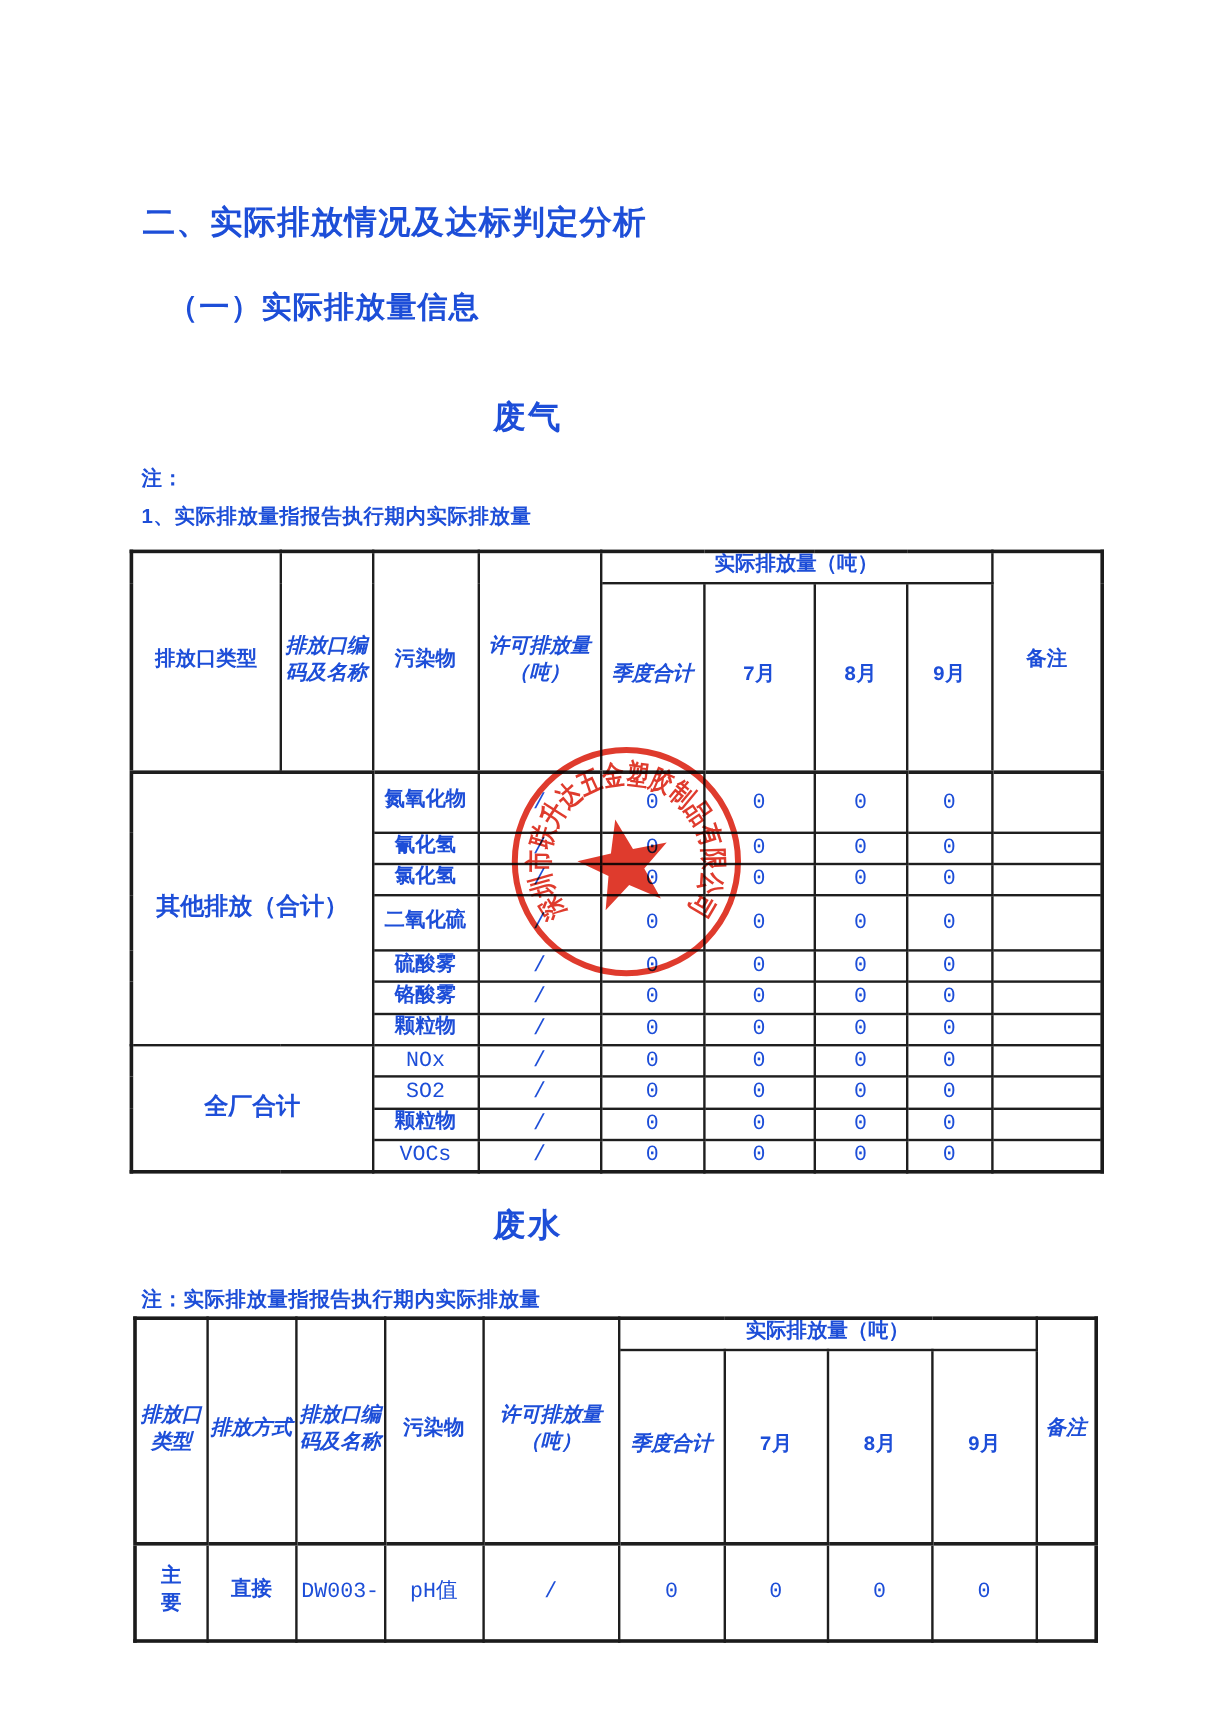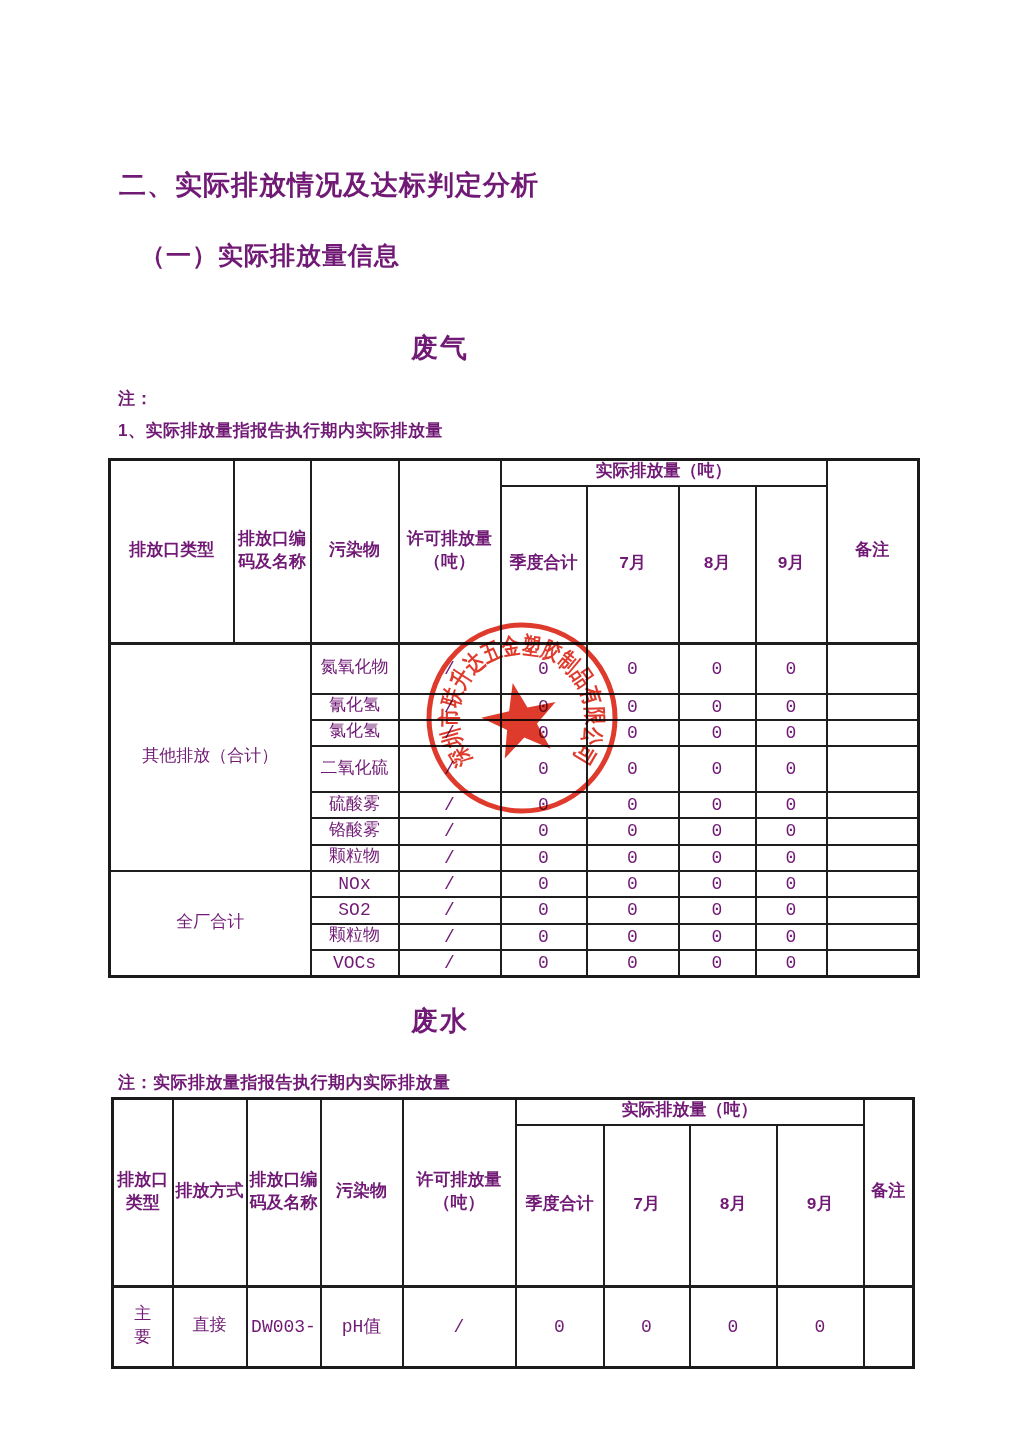--- a/index.html
+++ b/index.html
@@ -1,18 +1,18 @@
 <!DOCTYPE html>
 <html><head>
 <meta charset="utf-8">
 <style>
   html,body{margin:0;padding:0;background:#ffffff;}
   .page{
     position:relative;width:1024px;height:1434px;background:#ffffff;overflow:hidden;
-    font-family:"Liberation Sans",sans-serif;color:#701a75;
+    font-family:"Liberation Sans",sans-serif;color:#1d4ed8;
   }
   .abs{position:absolute;}
   .h1{left:119px;top:167px;font-size:27px;font-weight:700;letter-spacing:1px;}
   .h2{left:140px;top:239px;font-size:25px;font-weight:700;letter-spacing:1px;}
   .sec-title{left:0;width:880px;text-align:center;font-size:27px;font-weight:700;letter-spacing:2px;}
   .gas-title{top:330px;}
   .water-title{top:1003px;}
   .note{font-size:17px;font-weight:700;letter-spacing:0.5px;}
   .gas-note-label{left:118px;top:387px;}
   .gas-note-line{left:118px;top:419px;}
@@ -21,25 +21,25 @@
   table.sheet{
     border-collapse:collapse;table-layout:fixed;
     font-family:"Liberation Mono","DejaVu Sans Mono",monospace;
   }
   table.sheet th,table.sheet td{
     border:2px solid #1e1e1e;padding:0;text-align:center;vertical-align:middle;line-height:1.35;
     overflow:hidden;
   }
   table.sheet{border:3px solid #1b1b1b;}
   table.sheet th{font-weight:700;font-size:17px;}
-  td.cn{font-weight:400;font-size:17px;padding:0 11px;}
-  td.grp{font-weight:400;font-size:17px;}
+  td.cn{font-weight:700;font-size:17px;padding:0 11px;}
+  td.grp{font-weight:700;font-size:20px;}
   td.val{font-weight:400;font-size:18px;}
   td.rmk{font-size:17px;}
-  th.pad{padding:0 9px;}
+  th.pad{padding:0 9px;font-style:italic;}
   tbody tr:first-child td{border-top-width:3px;}
   #gas-table{left:108px;top:458px;width:812px;}
   #water-table{left:111px;top:1097px;width:800px;}
 
   .stamp{mix-blend-mode:multiply;opacity:0.92;left:405px;top:601px;}
   .stamp text{font-family:"Liberation Sans",sans-serif;font-weight:700;letter-spacing:0;}
 </style>
 </head>
 <body>
 

